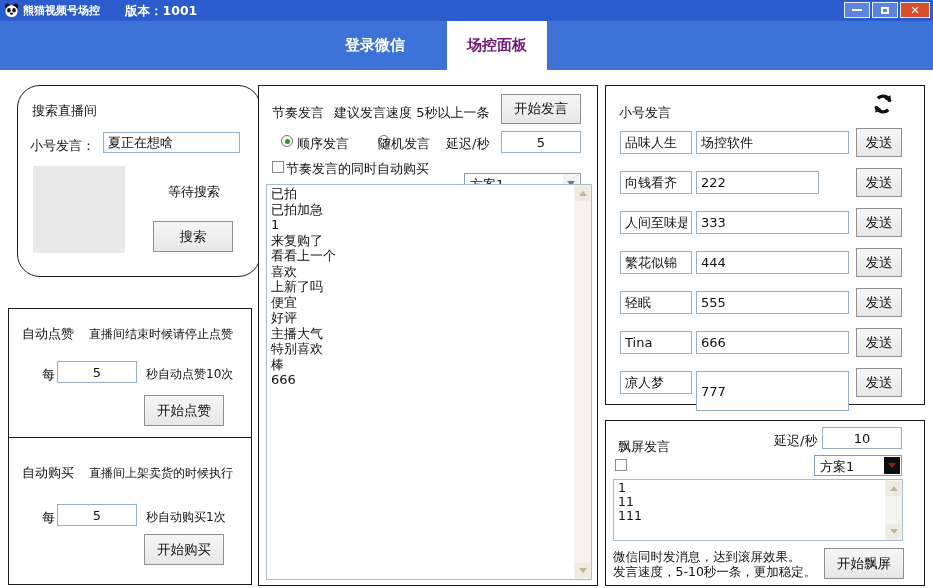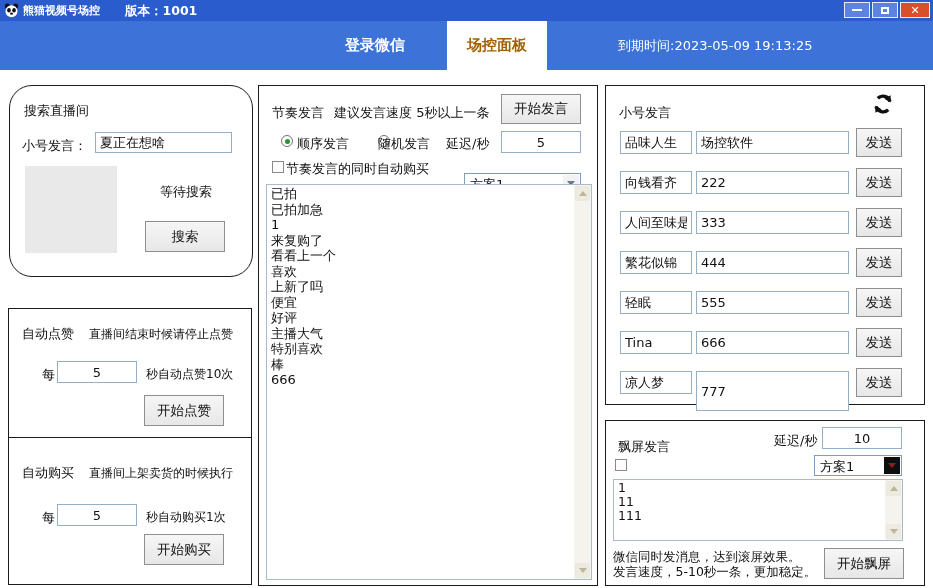--- a/index.html
+++ b/index.html
@@ -17,25 +17,25 @@
   .winbtns { position:absolute; right:3px; top:2px; display:flex; gap:2px; }
   .winbtn { width:26px; height:16px; border:1px solid #e8eeff; display:flex; align-items:center; justify-content:center; cursor:pointer; }
   .winbtn.min, .winbtn.max { background:#5c83de; }
   .winbtn.close { background:#d94f2b; width:30px; color:#fff; font-size:11px; font-weight:bold; line-height:1; }
   .winbtn .bar { width:10px; height:2px; background:#fff; }
   .winbtn .box { width:8px; height:7px; border:2px solid #fff; background:transparent; }
   
   .header { position:absolute; left:0; top:21px; width:933px; height:49px; background:#3d73d9; }
   .tab { position:absolute; top:0; height:49px; line-height:49px; text-align:center; font-size:15px; font-weight:bold; cursor:pointer; }
   .tab.login { left:320px; width:110px; color:#fff; }
-  .tab.active { left:447px; width:100px; background:#fff; color:#a16207; }
+  .tab.active { left:447px; width:100px; background:#fff; color:#701a75; }
   .expiry { position:absolute; left:618px; top:0; height:49px; line-height:49px; color:#fff; font-size:13px; white-space:nowrap; }
   
   .panel { position:absolute; border:1px solid #1b1b1b; background:#fff; }
-  #p-search { left:9px;  top:85px;  width:244px; height:192px;border-radius:23px; }
+  #p-search { left:17px;  top:85px;  width:244px; height:192px;border-radius:23px; }
   #p-like   { left:8px;  top:292px; width:244px; height:133px;margin-top:16px; }
   #p-buy    { left:8px;  top:437px; width:244px; height:148px; }
   #p-rhythm { left:258px; top:85px; width:340px; height:501px; }
   #p-alt    { left:605px; top:85px; width:320px; height:320px; }
   #p-float  { left:605px; top:420px; width:320px; height:166px; }
   .abs { position:absolute; white-space:nowrap; }
   
   .txt { border:1px solid #96aec6; background:#fff; font-family:inherit; font-size:13px; color:#111; padding:0 4px; outline:none; }
   .txt.center { text-align:center; }
   .btn3d {
@@ -94,21 +94,20 @@
         </div>
       <div class="winbtn close">
           <span>✕</span>
         </div>
     </div>
   </div>
 
   <div class="header">
     <div class="tab login">登录微信</div>
     <div class="tab active">场控面板</div>
-    <div class="expiry">到期时间:2023-05-09 19:13:25</div>
   </div>
 
   <div class="panel" id="p-search">
     <div class="abs" style="left:14px; top:16px;">搜索直播间</div>
     <div class="abs" style="left:12px; top:51px;">小号发言：</div>
     <input class="txt abs" style="left: 85px; top: 46px; width: 137px; height: 21px;" value="夏正在想啥">
     <div class="imgbox abs" style="left:15px; top:80px; width:92px; height:87px;"></div>
     <div class="abs" style="left:150px; top:97px;">等待搜索</div>
     <button class="btn3d abs" style="left:135px; top:135px; width:80px; height:31px;">搜索</button>
   </div>
@@ -188,21 +187,21 @@
       </svg>
     </span>
 
     <div>
 
       <input class="txt abs" style="left: 14px; top: 45px; width: 72px; height: 23px;" value="品味人生">
       <input class="txt abs" style="left: 90px; top: 45px; width: 153px; height: 23px;" value="场控软件">
       <button class="btn3d abs" style="left:250px; top:42px; width:46px; height:29px;">发送</button>
 
       <input class="txt abs" style="left: 14px; top: 85px; width: 72px; height: 23px;" value="向钱看齐">
-      <input class="txt abs" style="left: 90px; top: 85px; width: 153px; height: 23px;" value="222">
+      <input class="txt abs" style="left: 90px; top: 85px; width: 123px; height: 23px;" value="222">
       <button class="btn3d abs" style="left:250px; top:82px; width:46px; height:29px;">发送</button>
 
       <input class="txt abs" style="left: 14px; top: 125px; width: 72px; height: 23px;" value="人间至味是">
       <input class="txt abs" style="left: 90px; top: 125px; width: 153px; height: 23px;" value="333">
       <button class="btn3d abs" style="left:250px; top:122px; width:46px; height:29px;">发送</button>
 
       <input class="txt abs" style="left: 14px; top: 165px; width: 72px; height: 23px;" value="繁花似锦">
       <input class="txt abs" style="left: 90px; top: 165px; width: 153px; height: 23px;" value="444">
       <button class="btn3d abs" style="left:250px; top:162px; width:46px; height:29px;">发送</button>
 

